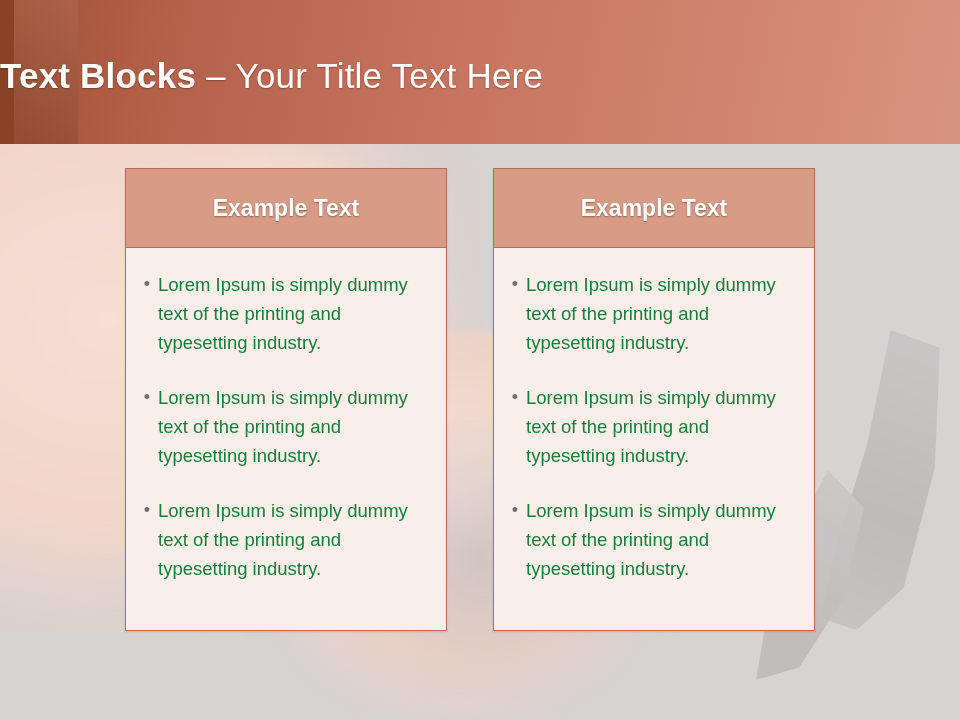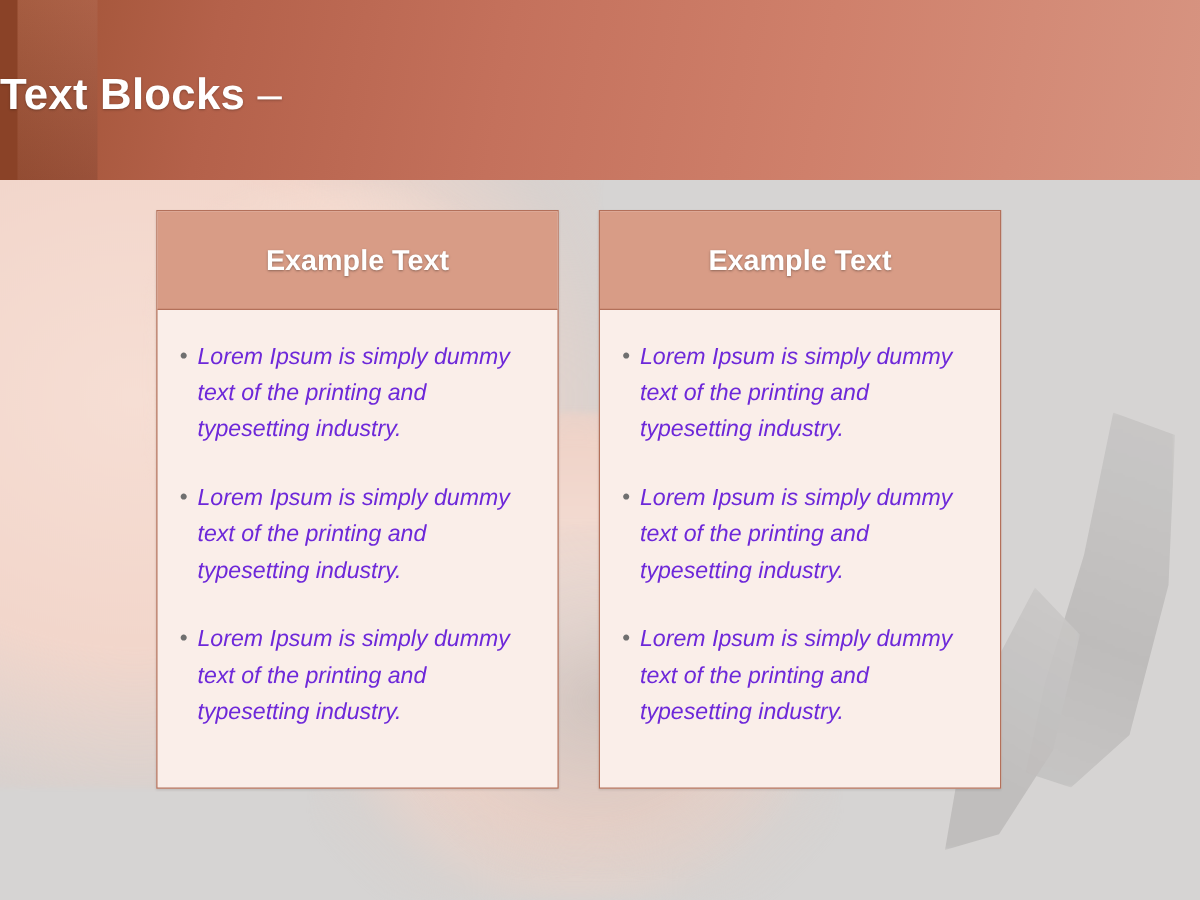--- a/index.html
+++ b/index.html
@@ -135,21 +135,21 @@
     font-weight: normal;
   }
 
   
   .blocks {
     position: absolute;
     left: 125px;
     top: 168px;
     width: 710px;
     display: flex;
-    gap: 32px;
+    gap: 46px;
   }
   .block {
     width: 322px;
     box-sizing: border-box;
     border: 1px solid #b3705a;
     background: #faeee9;
     box-shadow: 0 1px 2px rgba(0,0,0,0.12);
   }
   .block-header {
     height: 79px;
@@ -182,44 +182,43 @@
   .bullet-dot {
     flex: 0 0 auto;
     width: 22px;
     text-align: center;
     color: #6f6f6f;
     font-size: 18px;
     line-height: 29px;
   }
   .bullet-text {
     flex: 1 1 auto;
-    color: #6d28d9;
+    color: #15803d;
     font-size: 18.5px;
     line-height: 29px;
-    font-style: italic;
   }
 </style>
 </head>
 <body>
 
 <div class="slide">
 
   <div class="bg">
     <div class="bg-blob-a"></div>
     <div class="bg-blob-b"></div>
     <div class="bg-blob-c"></div>
     <div class="bg-soft-shadow"></div>
     <div class="bg-shoe"></div>
     <div class="bg-shoe2"></div>
   </div>
 
   <div class="header">
     <div class="header-stripe"></div>
     <div class="header-stripe2"></div>
-    <div class="header-title"><span class="bold">Text Blocks </span><span class="light">– </span></div>
+    <div class="header-title"><span class="bold">Text Blocks </span><span class="light">– </span><span class="light">Your Title Text Here</span></div>
   </div>
 
   <div class="blocks">
 
     <div class="block">
       <div class="block-header">
         <span class="block-header-text">Example Text</span>
       </div>
       <div class="block-body">
         <div class="bullet-row">

